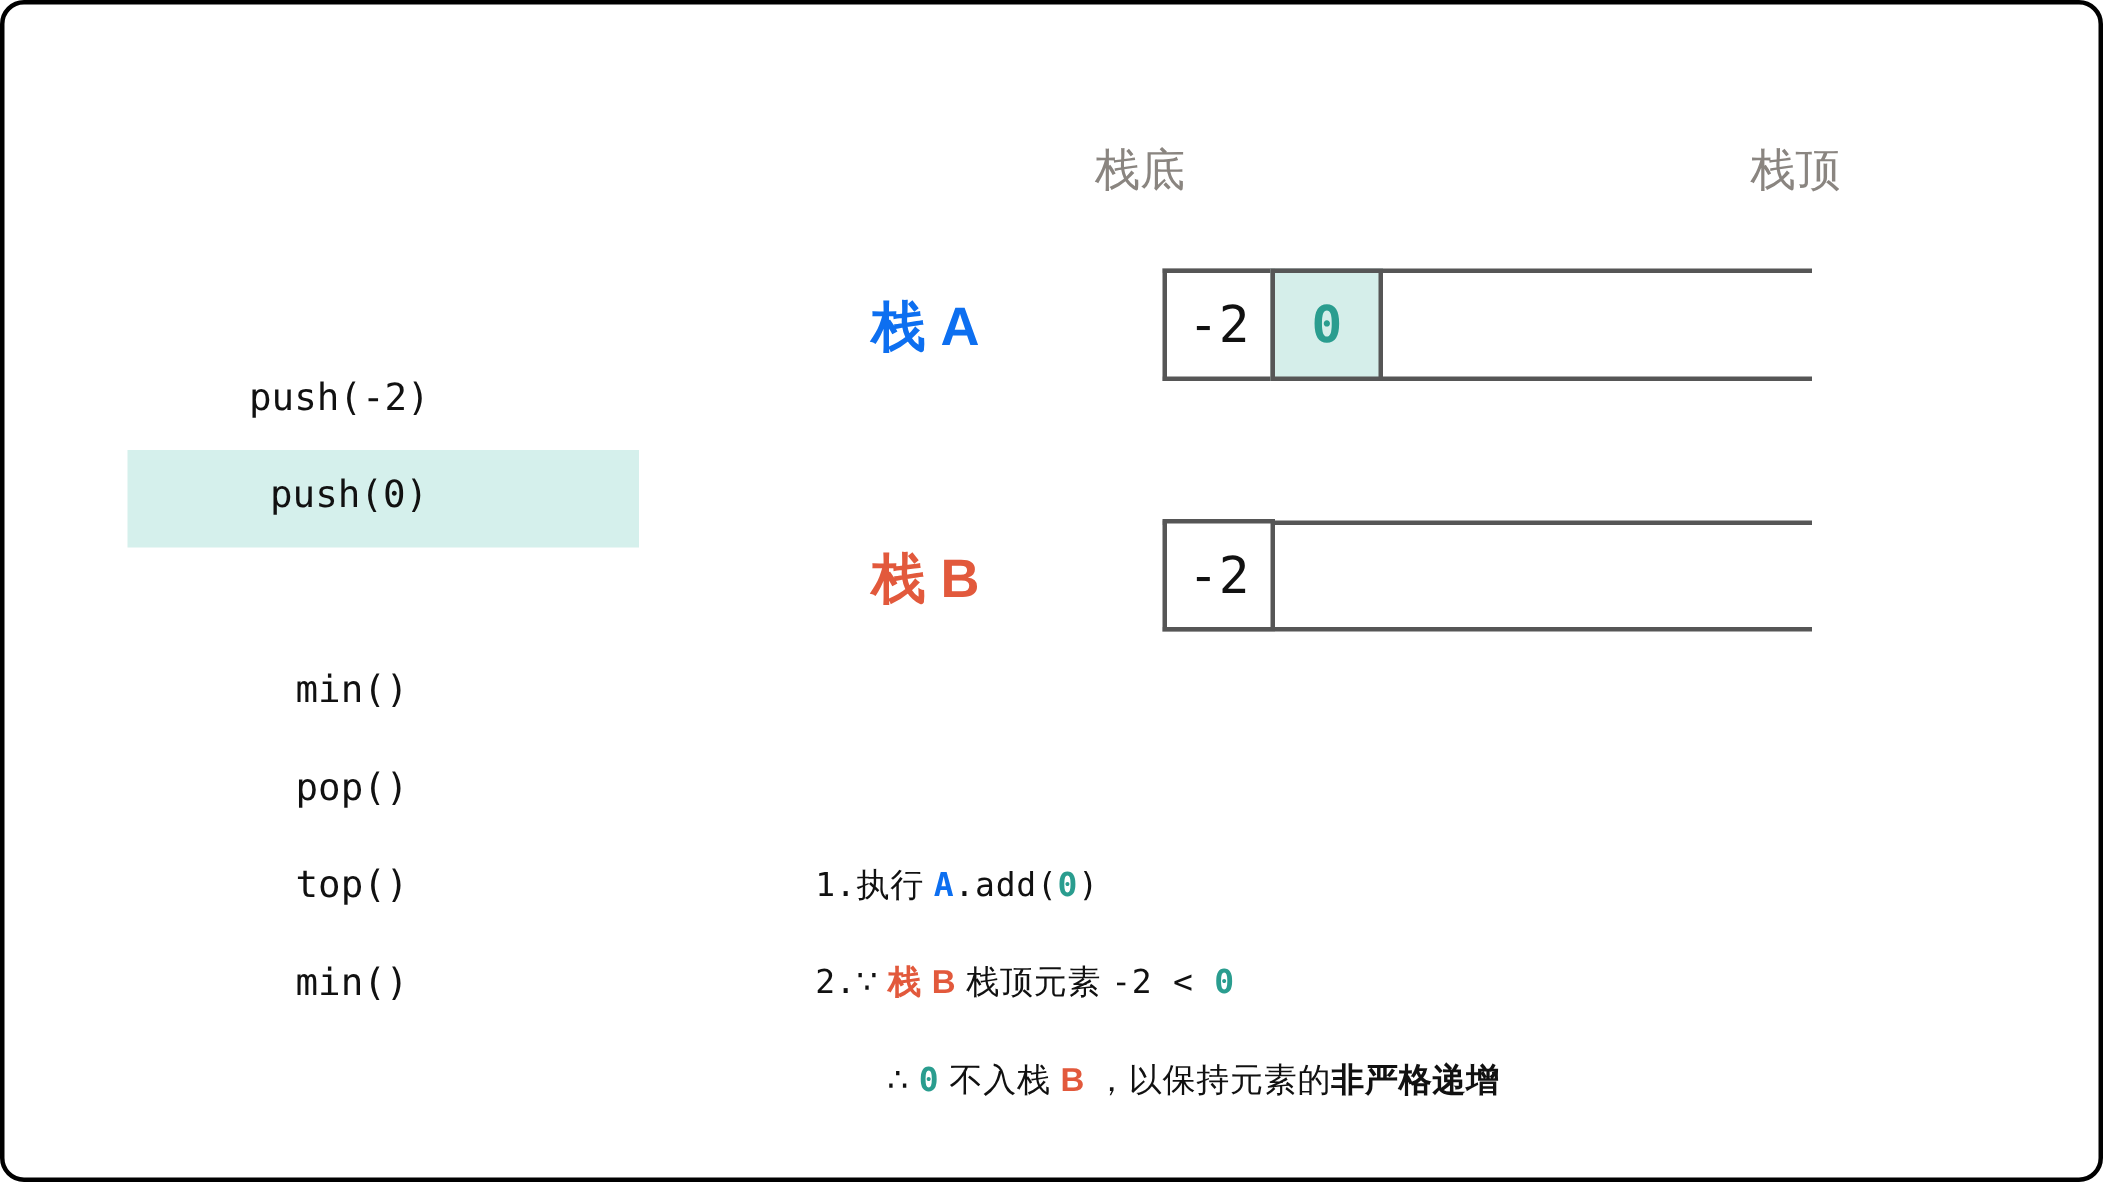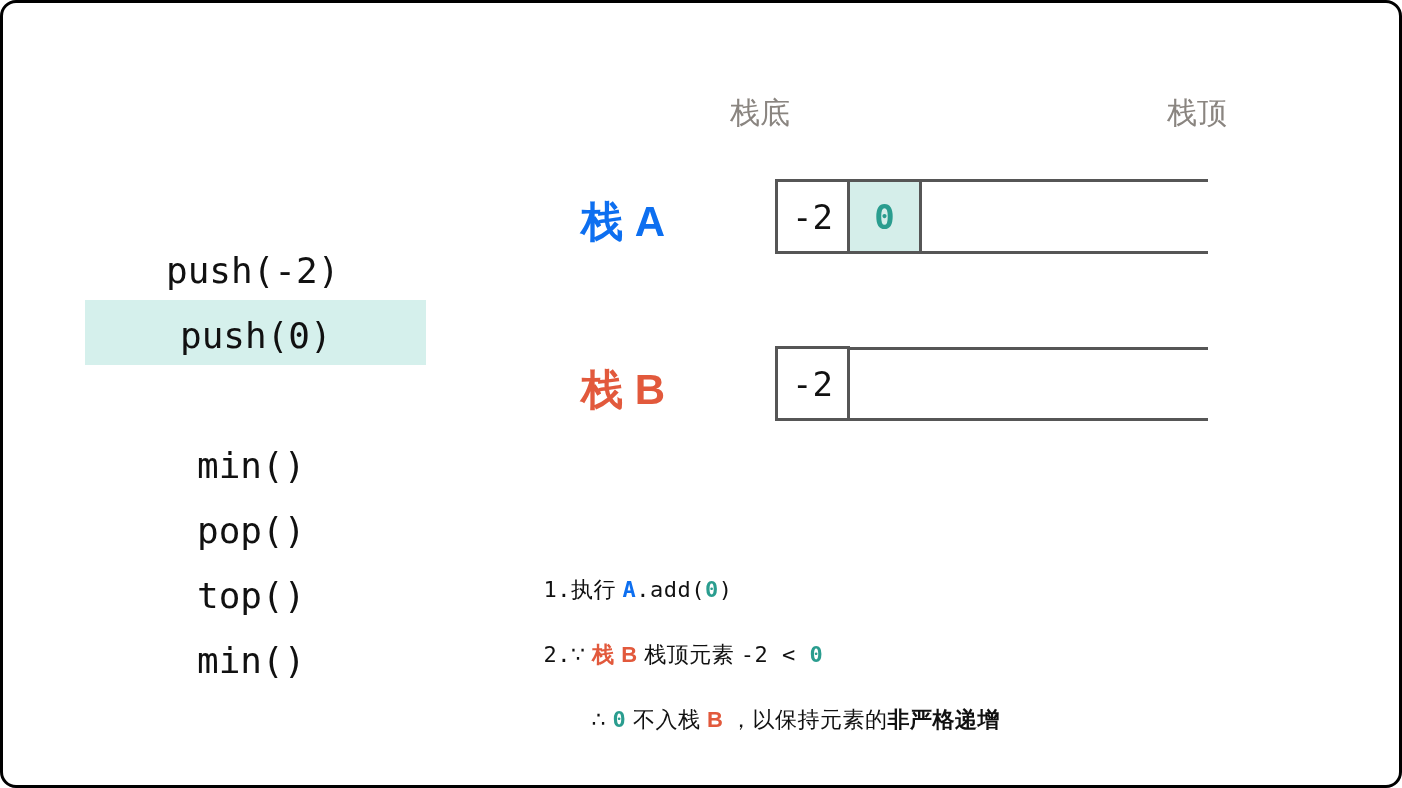--- a/index.html
+++ b/index.html
@@ -25,21 +25,21 @@
     top: 156px;
     font-size: 36px;
     font-weight: bold;
     color: #111111;
     letter-spacing: 1px;
     white-space: pre;
   }
   .call {
     position: absolute;
     font-family: "DejaVu Sans Mono", monospace;
-    font-size: 36px;
+    font-size: 25px;
     color: #111111;
     white-space: pre;
     z-index: 2;
   }
   .c0 { left: 163px; top: 247px; }
   .c1 { left: 177px; top: 312px; }
   .c2 { left: 163px; top: 377px; }
   .c3 { left: 194px; top: 442px; }
   .c4 { left: 194px; top: 507px; }
   .c5 { left: 194px; top: 572px; }
@@ -60,21 +60,21 @@
     font-size: 30px;
     font-weight: 500;
     color: #8a8580;
     white-space: pre;
   }
   .lbl-bottom { left: 727px; }
   .lbl-top    { left: 1164px; }
   .stack-name {
     position: absolute;
     left: 578px;
-    font-size: 42px;
+    font-size: 36px;
     font-weight: bold;
     white-space: pre;
   }
   .name-a { top: 191px; color: #0d6ff0; }
   .name-b { top: 359px; color: #e2593c; }
   .track-line {
     position: absolute;
     left: 772px;
     width: 433px;
     height: 3px;

